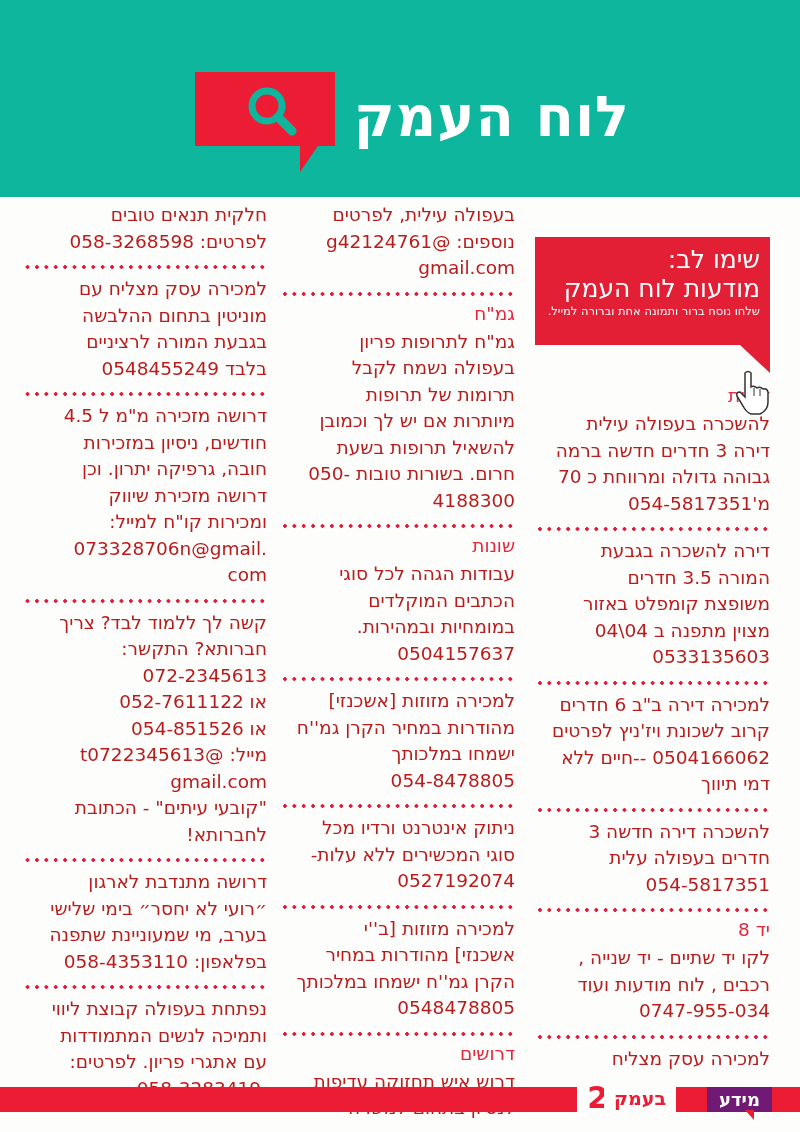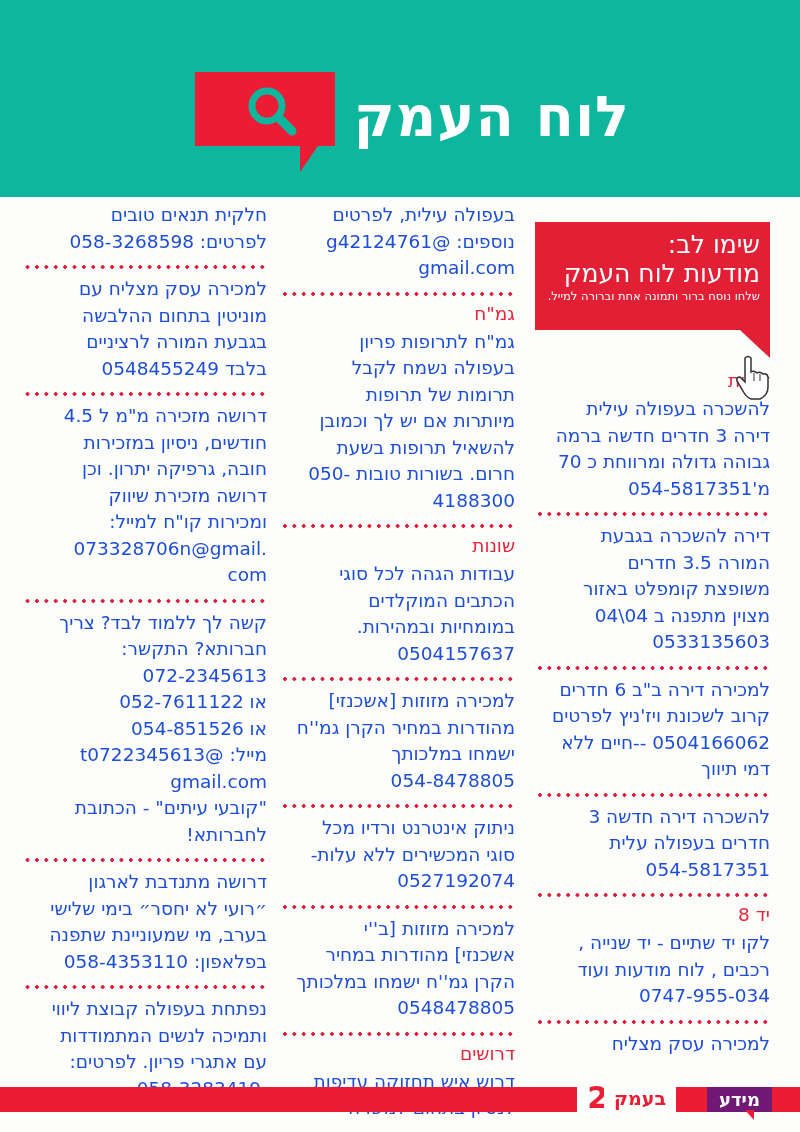--- a/index.html
+++ b/index.html
@@ -12,28 +12,28 @@
   .logo-bubble { position: absolute; left: 195px; top: 72px; width: 140px; height: 74px; background: #ec1c35; }
   .logo-tail { position: absolute; left: 300px; top: 140px; width: 0; height: 0;
     border-left: 0 solid transparent; border-right: 22px solid transparent; border-top: 32px solid #ec1c35; }
   .search-icon { position: absolute; left: 242px; top: 82px; width: 60px; height: 60px; }
 
   .col { position: absolute; top: 200px; direction: rtl; text-align: right; }
   .col-right { left: 535px; width: 235px; }
   .col-mid { left: 283px; width: 232px; }
   .col-left { left: 22px; width: 245px; }
 
-  .ad { font-size: 18.5px; line-height: 26.5px; padding: 2px 0 6px 0; white-space: pre-line; color: #1d4ed8; }
+  .ad { font-size: 18.5px; line-height: 26.5px; padding: 2px 0 6px 0; white-space: pre-line; color: #b91c1c; }
   .ad.bold { font-weight: normal; text-align: right; }
   .section-title { color: #e8253b; font-size: 18.5px; line-height: 26px; }
   .divider { height: 6px; margin: 3px 0 4px 0;
     background-image: radial-gradient(circle, #e11d3a 1.6px, transparent 1.9px);
     background-size: 9.4px 6px; background-repeat: repeat-x; background-position: right center; }
 
-  .notice { position: relative; width: 235px; height: 108px; background: #e31f36; margin-top: 22px; margin-bottom: 38px; padding: 8px 10px 0 0; color: #fff; }
+  .notice { position: relative; width: 235px; height: 108px; background: #e31f36; margin-top: 37px; margin-bottom: 38px; padding: 8px 10px 0 0; color: #fff; }
   .notice-l1 { font-size: 25px; line-height: 29px; }
   .notice-l2 { font-size: 25px; line-height: 29px; }
   .notice-l3 { font-size: 24px; line-height: 28px; font-weight: bold; letter-spacing: 2px; }
   .notice-l4 { font-size: 11.5px; line-height: 16px; white-space: nowrap; }
   .notice-tail { position: absolute; left: 205px; bottom: -28px; width: 0; height: 0;
     border-left: 30px solid transparent; border-top: 28px solid #e31f36; }
   .hand-icon { position: absolute; left: 200px; top: 132px; width: 36px; height: 46px; }
 
   .footer-band { position: absolute; left: 0; top: 1087px; width: 800px; height: 25px; background: #ec1c35; }
   .page-num { position: absolute; left: 577px; top: 1081px; width: 62px; height: 34px; background: #fdfdfc;

